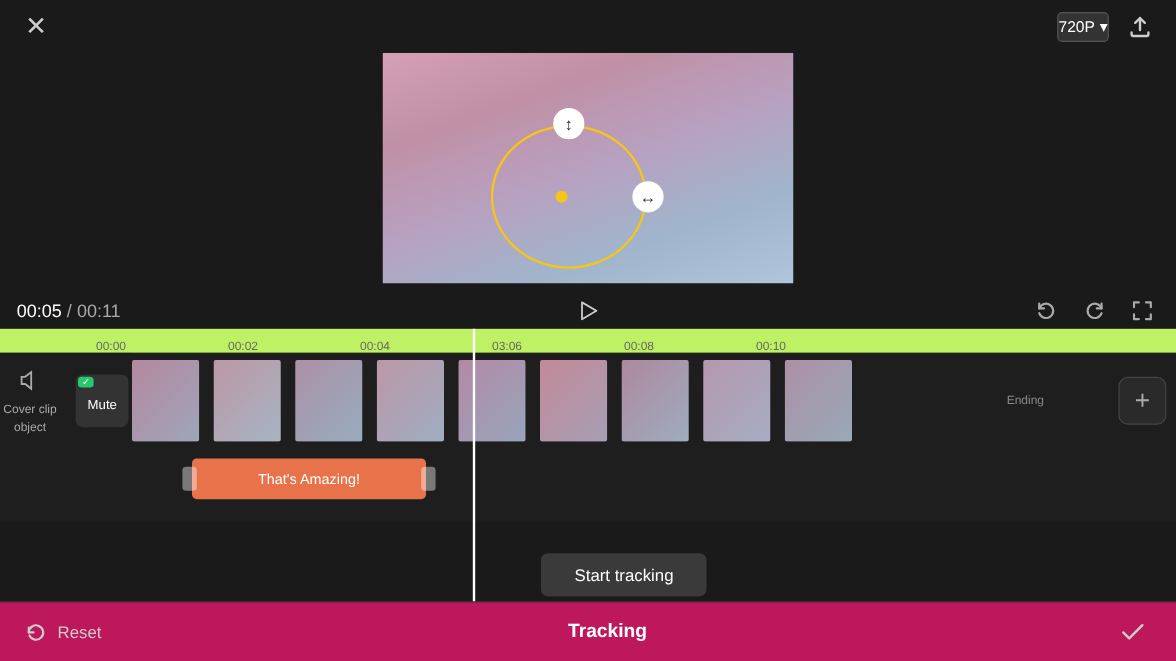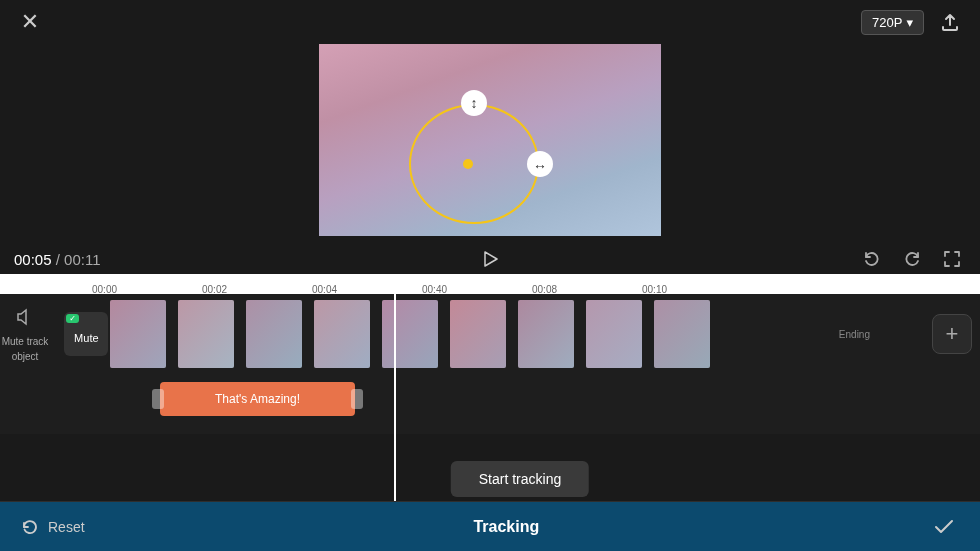--- a/index.html
+++ b/index.html
@@ -34,21 +34,21 @@
     }
     .top-right {
       display: flex; align-items: center; gap: 10px;
     }
     .quality-btn {
       background: #333;
       border: 1px solid #555;
       border-radius: 4px;
       color: #fff;
       font-size: 13px;
-      padding: 4px 10px;
+      padding: 4px 0;
       cursor: pointer;
       display: flex; align-items: center; gap: 4px;
     }
     .upload-btn {
       width: 32px; height: 32px;
       display: flex; align-items: center; justify-content: center;
       cursor: pointer;
       color: #ccc;
     }
 
@@ -168,24 +168,24 @@
       cursor: pointer;
       color: #aaa;
     }
 
     
     .timeline-ruler {
       position: absolute;
       top: 274px;
       left: 0; right: 0;
       height: 20px;
-      background: #ffffff;
-      display: flex;
-      align-items: center;
-      padding: 0 16px;
+      background: #bef264;
+      display: flex;
+      align-items: center;
+      padding: 0 4px;
       overflow: hidden;
     }
     .ruler-labels {
       display: flex;
       width: 100%;
       position: relative;
     }
     .ruler-label {
       font-size: 10px;
       color: #666;
@@ -355,21 +355,21 @@
       cursor: pointer;
       white-space: nowrap;
       margin-left: 30px;
     }
 
     
     .bottom-bar {
       position: absolute;
       bottom: 0; left: 0; right: 0;
       height: 50px;
-      background: #0c4a6e;
+      background: #be185d;
       border-top: 1px solid #2e2e2e;
       display: flex;
       align-items: center;
       justify-content: space-between;
       padding: 0 20px;
     }
     .reset-btn {
       display: flex; align-items: center; gap: 8px;
       cursor: pointer;
       font-size: 14px;
@@ -472,37 +472,37 @@
       </svg>
     </div>
   </div>
 </div>
 
 <div class="timeline-ruler">
   <div class="ruler-labels">
     <span class="ruler-label" style="left:76px">00:00</span>
     <span class="ruler-label" style="left:186px">00:02</span>
     <span class="ruler-label" style="left:296px">00:04</span>
-    <span class="ruler-label" style="left:406px">00:40</span>
+    <span class="ruler-label" style="left:406px">03:06</span>
     <span class="ruler-label" style="left:516px">00:08</span>
     <span class="ruler-label" style="left:626px">00:10</span>
   </div>
 </div>
 
 <div class="timeline-area">
 
   <div class="track-row">
     <div class="track-controls">
       <div class="track-control-item">
         <span class="track-control-icon">
           <svg width="20" height="20" viewBox="0 0 20 20" fill="none">
             <path d="M3 7h3l5-4v14l-5-4H3V7z" stroke="#aaa" stroke-width="1.5" fill="none"></path>
           </svg>
         </span>
-        <span class="track-control-label">Mute track</span>
+        <span class="track-control-label">Cover clip</span>
         <span class="track-control-label">object</span>
       </div>
       <div class="cover-btn">
         <span class="cover-badge">✓</span>
         <span style="font-size:11px;color:#fff;margin-top:8px;">Mute</span>
       </div>
     </div>
 
     <div class="clips-strip">
       <div class="clip-thumb">

